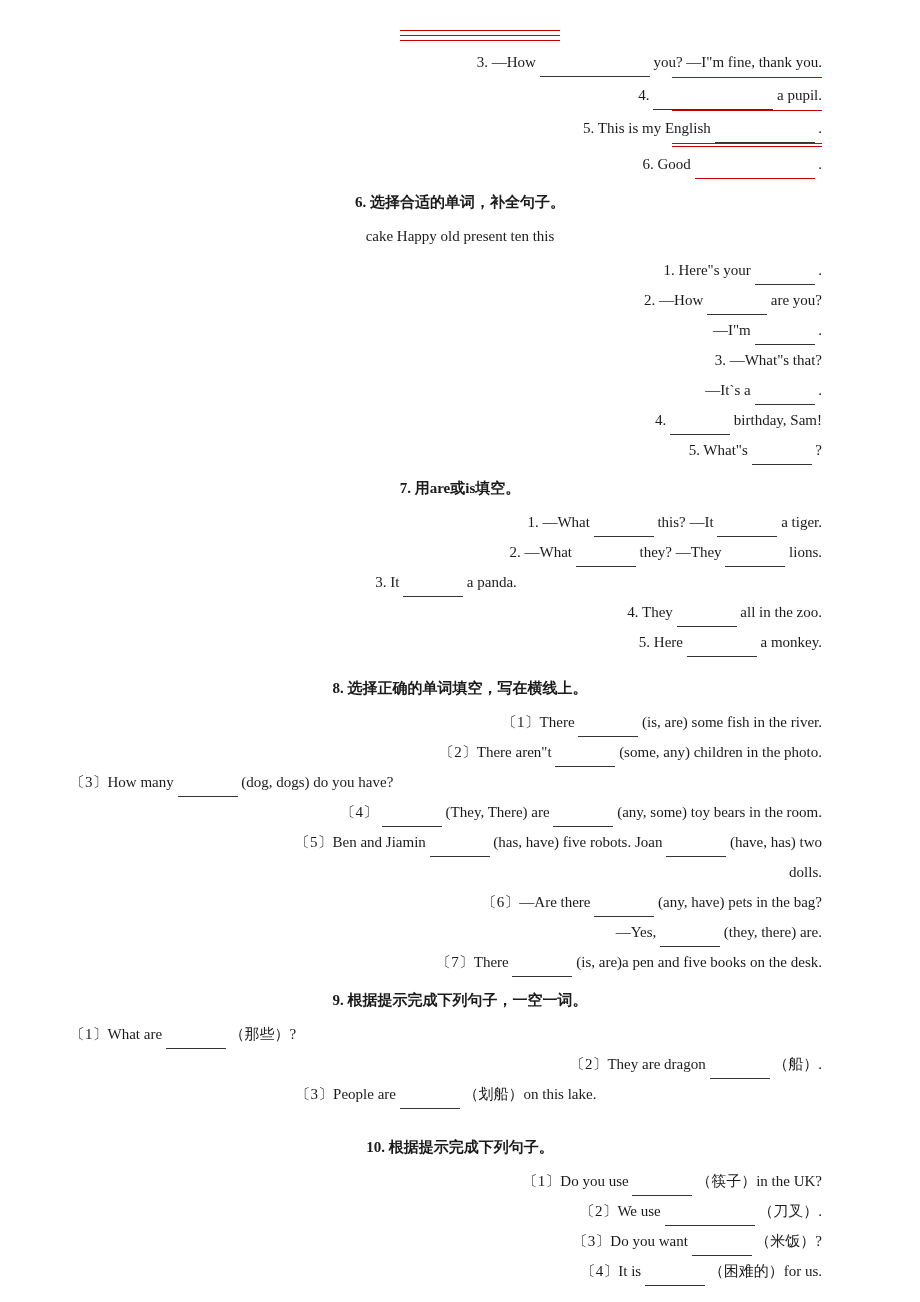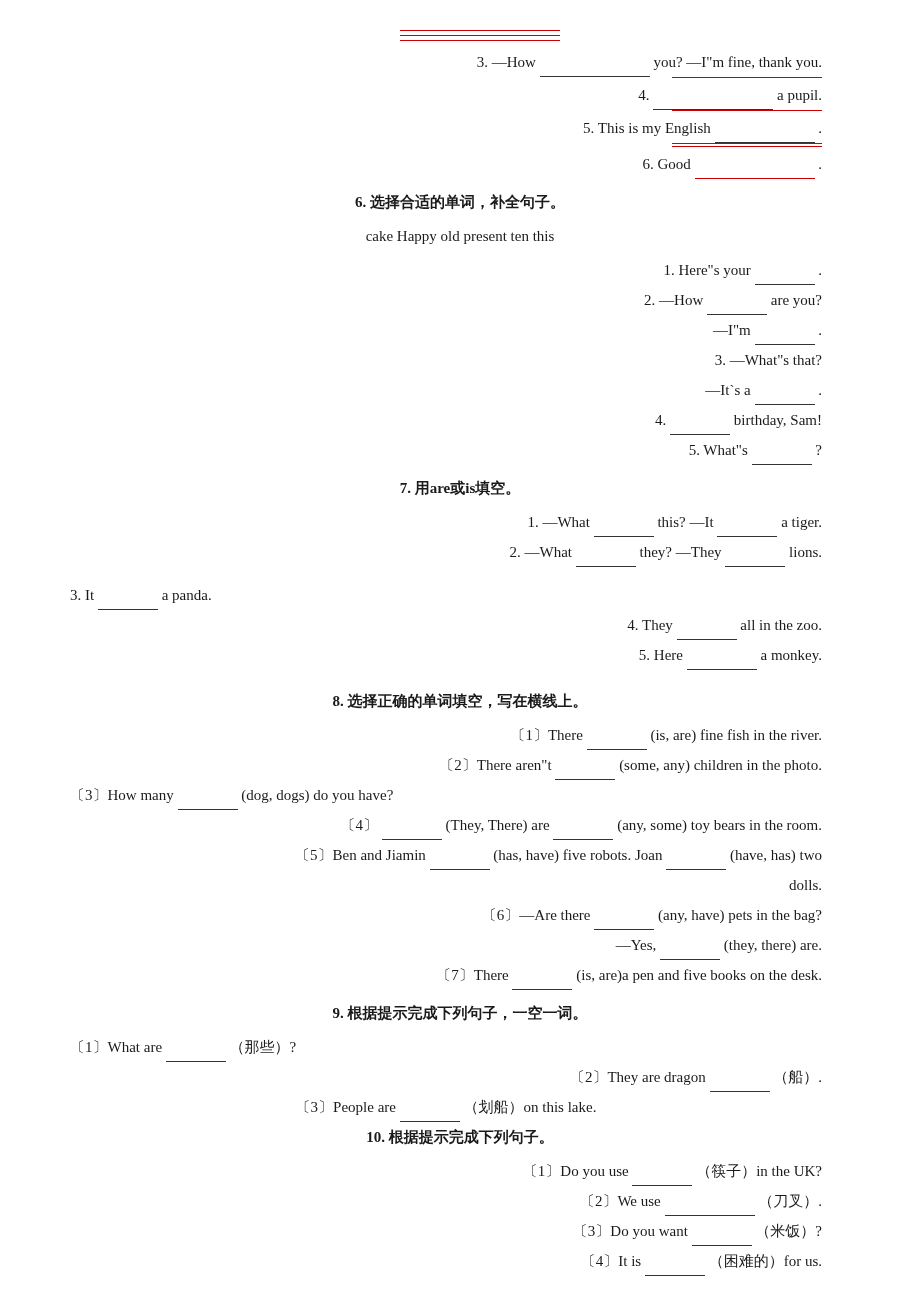--- a/index.html
+++ b/index.html
@@ -183,21 +183,21 @@
   </p>
 
   <p style="text-align:right; padding-right:28px;">
     <span>2. —What</span>
     <span class="answer-line"></span>
     <span>they? —They</span>
     <span class="answer-line"></span>
     <span>lions.</span>
   </p>
 
-  <p style="text-align:left; padding-right:28px;margin-top:13px;">
+  <p style="text-align:center; padding-right:28px;">
     <span>3. It</span>
     <span class="answer-line"></span>
     <span>a panda.</span>
   </p>
 
   <p style="text-align:right; padding-right:28px;">
     <span>4. They</span>
     <span class="answer-line"></span>
     <span>all in the zoo.</span>
   </p>
@@ -208,21 +208,21 @@
     <span>a monkey.</span>
   </p>
 
   <p class="section-heading" style="margin-top:16px;">
     <span class="bold">8. 选择正确的单词填空，写在横线上。</span>
   </p>
 
   <p style="text-align:right; padding-right:28px;">
     <span>〔1〕There</span>
     <span class="answer-line"></span>
-    <span>(is, are) fine fish in the river.</span>
+    <span>(is, are) some fish in the river.</span>
   </p>
 
   <p style="text-align:right; padding-right:28px;">
     <span>〔2〕There aren"t</span>
     <span class="answer-line"></span>
     <span>(some, any) children in the photo.</span>
   </p>
 
   <p style="text-align:left; padding-right:28px;">
     <span>〔3〕How many</span>
@@ -283,21 +283,21 @@
     <span class="answer-line"></span>
     <span>（船）.</span>
   </p>
 
   <p style="text-align:center; padding-right:28px;">
     <span>〔3〕People are</span>
     <span class="answer-line"></span>
     <span>（划船）on this lake.</span>
   </p>
 
-  <p class="section-heading" style="margin-top:0;">
+  <p class="section-heading" style="margin-top:23px;">
     <span class="bold">10. 根据提示完成下列句子。</span>
   </p>
 
   <p style="text-align:right; padding-right:28px;">
     <span>〔1〕Do you use</span>
     <span class="answer-line"></span>
     <span>（筷子）in the UK?</span>
   </p>
 
   <p style="text-align:right; padding-right:28px;">

